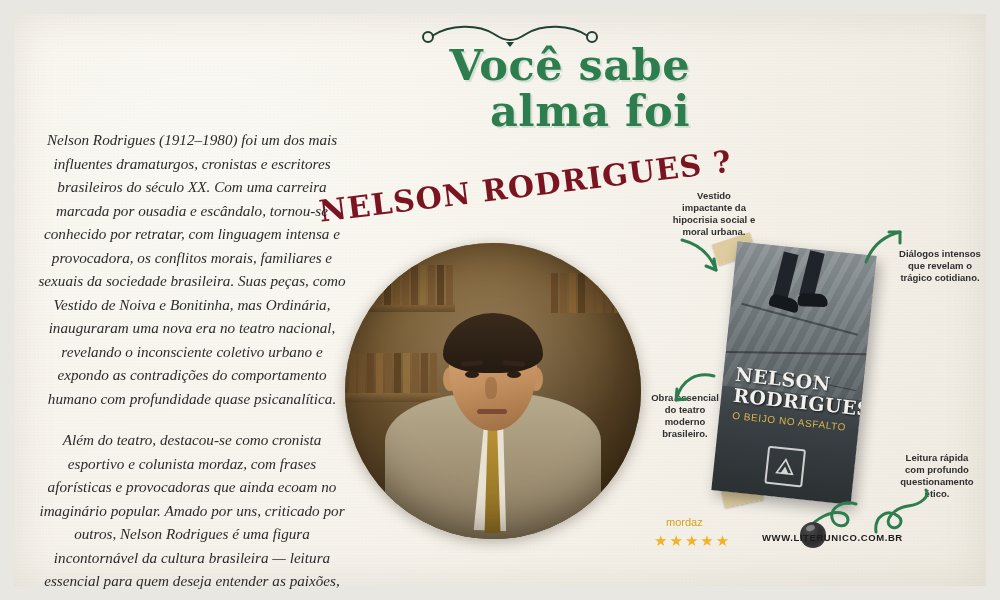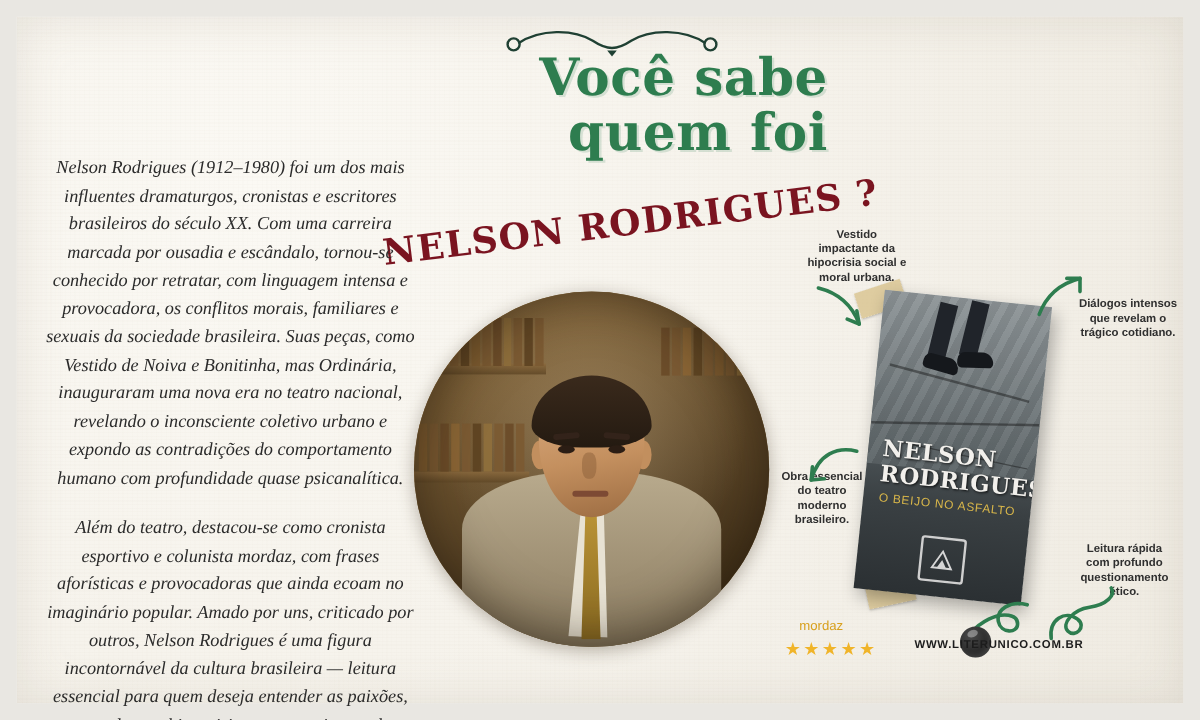--- a/index.html
+++ b/index.html
@@ -358,21 +358,21 @@
 
   <svg class="flourish" viewBox="0 0 180 26">
     <path d="M12 14 C30 2, 58 2, 74 12 C80 16, 86 18, 90 18 C94 18, 100 16, 106 12 C122 2, 150 2, 168 14" fill="none" stroke="#1f4033" stroke-width="2"></path>
     <circle cx="8" cy="15" r="5" fill="none" stroke="#1f4033" stroke-width="2"></circle>
     <circle cx="172" cy="15" r="5" fill="none" stroke="#1f4033" stroke-width="2"></circle>
     <path d="M86 20 l4 5 l4 -5 z" fill="#1f4033"></path>
   </svg>
 
   <div class="headline">
     <span>Você sabe</span>
-    <span class="l2">quem foi</span>
+    <span class="l2">alma foi</span>
   </div>
 
   <div class="subject-title">NELSON RODRIGUES ?</div>
 
   <div class="body-col">
     <p>Nelson Rodrigues (1912–1980) foi um dos mais influentes dramaturgos, cronistas e escritores brasileiros do século XX. Com uma carreira marcada por ousadia e escândalo, tornou-se conhecido por retratar, com linguagem intensa e provocadora, os conflitos morais, familiares e sexuais da sociedade brasileira. Suas peças, como Vestido de Noiva e Bonitinha, mas Ordinária, inauguraram uma nova era no teatro nacional, revelando o inconsciente coletivo urbano e expondo as contradições do comportamento humano com profundidade quase psicanalítica.</p>
     <p>Além do teatro, destacou-se como cronista esportivo e colunista mordaz, com frases aforísticas e provocadoras que ainda ecoam no imaginário popular. Amado por uns, criticado por outros, Nelson Rodrigues é uma figura incontornável da cultura brasileira — leitura essencial para quem deseja entender as paixões, os pecados e a hipocrisia que permeiam a alma nacional.</p>
   </div>
 
   <div class="portrait-wrap">

